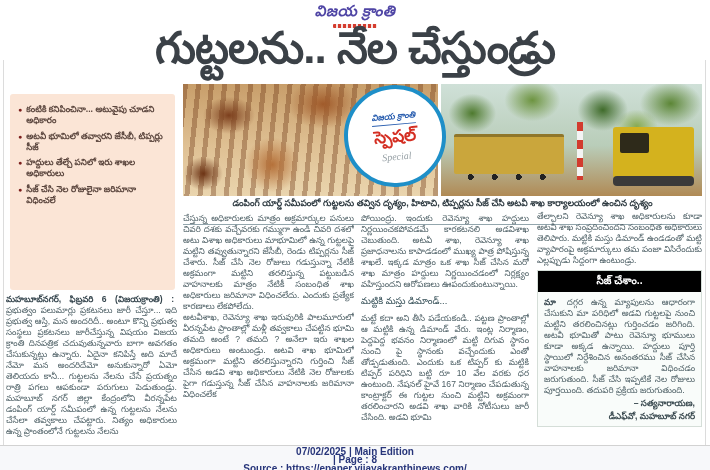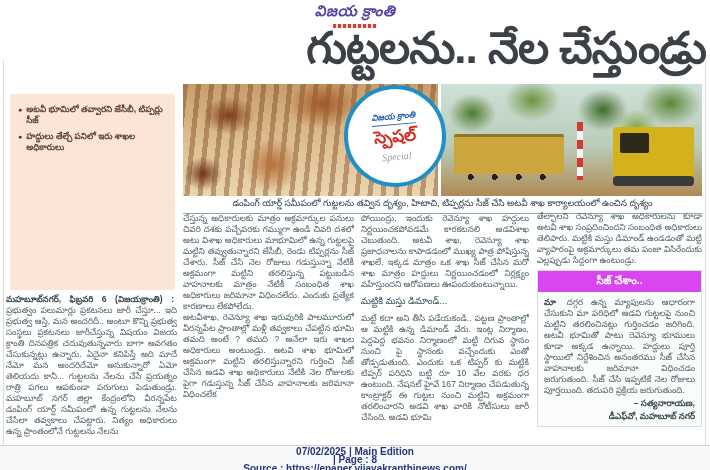--- a/index.html
+++ b/index.html
@@ -12,21 +12,21 @@
   .edge.left{left:3px;} .edge.right{right:4px;}
 
   
   .masthead{position:absolute;top:2px;left:0;width:100%;text-align:center;}
   .logo{font-size:15px;font-weight:700;font-style:italic;color:#4f45a5;letter-spacing:.5px;}
   .tagline-mark{margin:1px auto 0;width:44px;height:4px;
     background:repeating-linear-gradient(90deg,#d43c2e 0 3px,rgba(212,60,46,.15) 3px 5px);
     border-radius:1px;}
 
   
-  .headline{position:absolute;top:24px;left:4px;width:702px;text-align:right;
+  .headline{position:absolute;top:24px;left:4px;width:702px;text-align:center;
     font-size:44px;line-height:1.1;font-weight:700;color:#3b4147;letter-spacing:-1px;white-space:nowrap;}
 
   
   .hibox{position:absolute;left:10px;top:94px;width:149px;height:176px;
     background:#fbe5d6;border-radius:3px;padding:10px 8px;}
   .hitem{display:flex;margin-bottom:4px;}
   .hitem .dot{color:#7c1f1c;font-size:7px;line-height:11px;margin-right:4px;}
   .hitem .txt{color:#5b463e;font-weight:600;font-size:8.7px;line-height:11.3px;}
 
   
@@ -74,26 +74,26 @@
   
   .stamp{position:absolute;left:344px;top:85px;width:94px;height:94px;border-radius:50%;
     background:#ffffff;border:4px solid #1e8fc8;transform:rotate(-5deg);
     display:flex;flex-direction:column;align-items:center;justify-content:center;z-index:5;}
   .stamp .s1{font-size:8.5px;font-weight:700;font-style:italic;color:#2b5fb0;border-bottom:1px solid #2b5fb0;padding-bottom:1px;}
   .stamp .s2{font-size:17px;font-weight:700;color:#d42e22;margin:2px 0 1px;}
   .stamp .s3{font-size:10px;font-style:italic;color:#9aa3a8;font-family:"Liberation Serif","DejaVu Serif",serif;}
 
   
   .caption{position:absolute;left:183px;top:198px;width:519px;
-    font-size:9px;font-weight:400;color:#2f3b42;text-align:center;
-    border-bottom:1px solid #93a6ad;padding-bottom:3px;}
+    font-size:9px;font-weight:700;color:#2f3b42;text-align:center;
+    border-bottom:1px solid #93a6ad;padding-bottom:14px;}
 
   
   .quotebox{margin-top:4px;border:1px solid #d5ded8;background:#f9fcfa;}
-  .quotebox .qhead{background:#d946ef;color:#ffffff;font-weight:700;font-size:10.5px;
+  .quotebox .qhead{background:#000000;color:#ffffff;font-weight:700;font-size:10.5px;
     text-align:center;padding:3px 0;}
   .quotebox .qbody{padding:5px 6px 4px;font-size:8.6px;line-height:11px;color:#4e6066;text-align:justify;}
   .quotebox .sig{display:block;text-align:right;font-weight:700;color:#3a4a50;margin-top:2px;}
 
   
   .footer{position:absolute;left:0;bottom:0;width:100%;height:25px;
     border-top:1px solid #d2d2d2;background:#f7f8fa;text-align:center;
     color:#27357a;font-weight:700;font-size:10px;line-height:8.4px;padding-top:2px;box-sizing:border-box;}
   .footer .src{font-weight:700;color:#27357a;text-decoration:none;}
 </style>
@@ -107,25 +107,33 @@
   <div class="masthead">
     <div class="logo">విజయ క్రాంతి</div>
     <div class="tagline-mark"></div>
   </div>
 
   <div class="headline">గుట్టలను.. నేల చేస్తుండ్రు</div>
 
   <div class="hibox">
     <div class="hitem">
       <span class="dot">●</span>
+      <span class="txt">కంటికి కనిపించినా... అటువైపు చూడని అధికారం</span>
+    </div>
+    <div class="hitem">
+      <span class="dot">●</span>
       <span class="txt">అటవీ భూమిలో తవ్వారని జేసీబీ, టిప్పర్లు సీజ్</span>
     </div>
     <div class="hitem">
       <span class="dot">●</span>
       <span class="txt">హద్దులు తేల్చే పనిలో ఇరు శాఖల అధికారులు</span>
+    </div>
+    <div class="hitem">
+      <span class="dot">●</span>
+      <span class="txt">సీజ్ చేసి నెల రోజులైనా జరిమానా విధించలే</span>
     </div>
   </div>
 
   <div class="photo quarry"></div>
   <div class="photo vehicles">
     <div class="foliage"></div>
     <div class="truck"></div>
     <div class="pole"></div>
     <div class="excavator">
       <div class="cab"></div>

